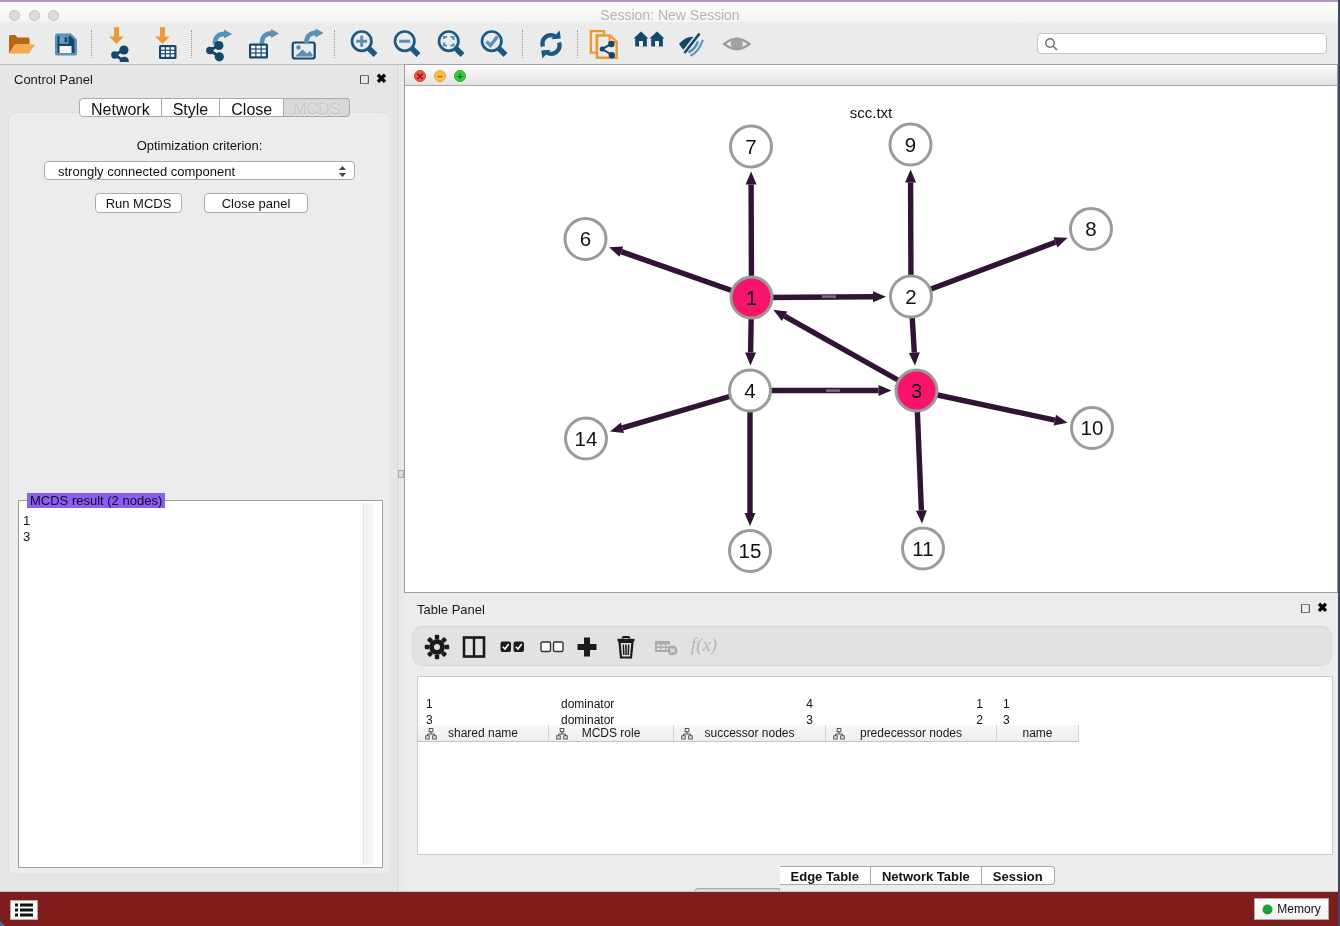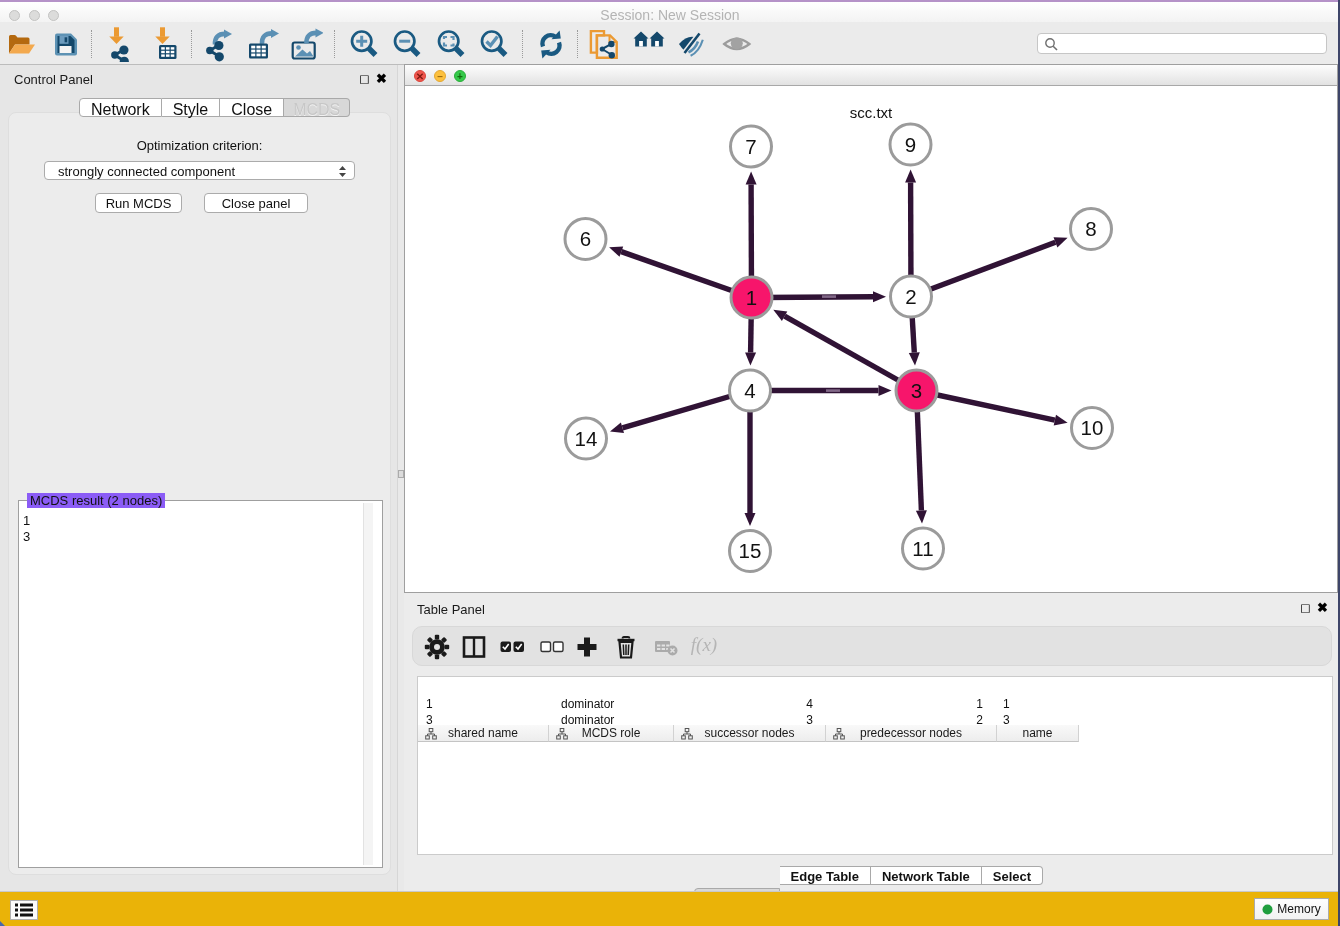--- a/index.html
+++ b/index.html
@@ -70,21 +70,21 @@
 #tptitle { left:13px; top:9px; font-size:13px; color:#1a1a1a; }
 #tptoolbar { left:8px; top:33px; width:920px; height:40px; background:#e2e2e2;
   border:1px solid #d8d8d8; border-radius:10px; }
 #ttable { left:13px; top:83px; width:916px; height:179px; background:#fff;
   border:1px solid #cbcbcb; }
 .th { position:absolute; top:0; height:17px; background:linear-gradient(#f9f9f9,#ededed);
   border-right:1px solid #d2d2d2; border-bottom:1px solid #c4c4c4;
   font-size:12px; color:#1a1a1a; text-align:center; padding-top:1px;margin-top:48px; }
 .td { position:absolute; font-size:12px; color:#111; height:16px; }
 #tbtabs { left:290px; top:273px; height:20px; display:flex; font-size:13px; font-weight:bold; }
-#statusbar { left:0; top:891px; width:1340px; height:35px; background:#eab308;
+#statusbar { left:0; top:891px; width:1340px; height:35px; background:#7f1d1d;
   border-top:1px solid #c9c9c9; }
 #memorybtn { left:1254px; top:6px; width:75px; height:22px; background:linear-gradient(#fdfdfd,#f2f2f2);
   border:1px solid #ababab; font-size:12px; color:#111; text-align:center; padding-top:3px; }
 #listbtn { left:10px; top:8px; width:28px; height:20px; background:#fcfcfc;
   border:1px solid #b0b0b0; }
 #rightedge { left:1338px; top:0; width:2px; height:926px; background:#3e4569; }
 </style>
 </head>
 <body>
 <div id="titlebar" class="abs">
@@ -421,21 +421,21 @@
       <div class="td" style="left:8px;top:36px;">3</div>
       <div class="td" style="left:143px;top:36px;">dominator</div>
       <div class="td" style="left:300px;top:36px;width:95px;text-align:right;">3</div>
       <div class="td" style="left:460px;top:36px;width:105px;text-align:right;">2</div>
       <div class="td" style="left:585px;top:36px;">3</div>
     </div>
   <div id="tbtabs" class="abs">
     <div class="tab first sel" style="font-weight:normal;margin-top:22px;">Node Table</div>
     <div class="tab">Edge Table</div>
     <div class="tab">Network Table</div>
-    <div class="tab last">Select</div>
+    <div class="tab last">Session</div>
   </div>
 </div>
 
 <div id="statusbar" class="abs">
   <div id="listbtn" class="abs">
       <svg width="18" height="14" viewBox="0 0 18 14" style="position:absolute;left:4px;top:2px;">
         <rect x="0" y="0.5" width="3" height="3" fill="#111"></rect>
         <rect x="5" y="0.5" width="13" height="3" fill="#111"></rect>
         <rect x="0" y="5.5" width="3" height="3" fill="#111"></rect>
         <rect x="5" y="5.5" width="13" height="3" fill="#111"></rect>

